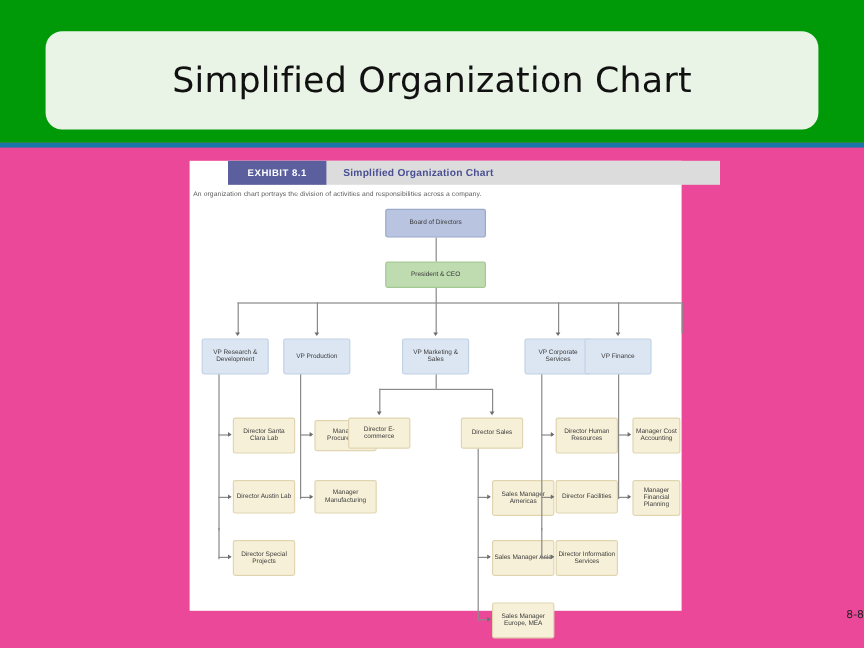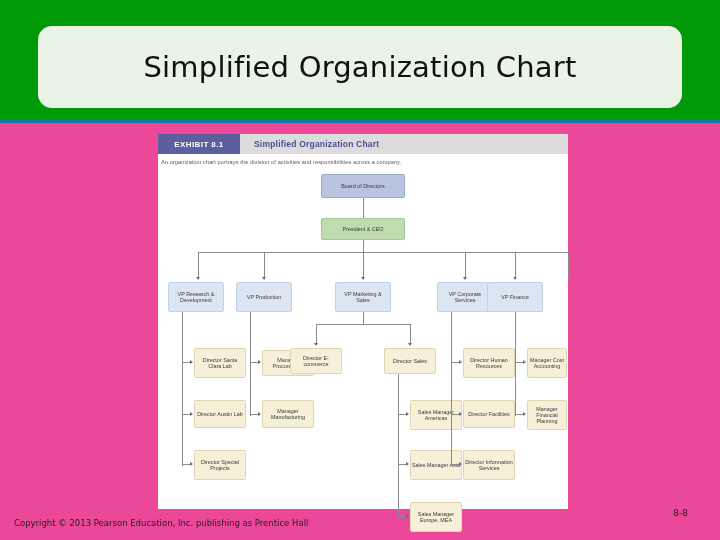--- a/index.html
+++ b/index.html
@@ -29,21 +29,21 @@
   .banner-rule {
     position: absolute; left: 0; top: 119px; width: 720px; height: 4px;
     background: #1b76a8;
   }
 
   
   .exhibit {
     position: absolute; left: 158px; top: 134px; width: 410px; height: 375px;
     background: #ffffff;
   }
-  .ex-header { position: relative; width: 410px; height: 20px; }
+  .ex-header { position: relative; width: 410px; height: 20px; margin-left: 32px; }
   .ex-header-bg {
     position: absolute; left: 0; top: 0; width: 410px; height: 20px;
     background: #dcdcdc;
   }
   .ex-badge {
     position: absolute; left: 0; top: 0; width: 82px; height: 20px;
     background: #5b5f9e; color: #ffffff;
     font-size: 8px; font-weight: bold; letter-spacing: .4px;
     display: flex; align-items: center; justify-content: center;
   }
@@ -83,21 +83,21 @@
     border-left: 3.5px solid #6e6e6e;
   }
 
   
   .footer-copy {
     position: absolute; left: 14px; top: 518px;
     font-size: 8.5px; color: #222222;
     font-family: "DejaVu Sans", sans-serif;
   }
   .footer-num {
-    position: absolute; right: 32px; top: 508px;
+    position: absolute; right: 0; top: 508px;
     font-size: 9px; color: #222222;
     font-family: "DejaVu Sans", sans-serif;
   }
 </style>
 </head>
 <body>
 
 <div class="slide">
 
   <div class="banner">
@@ -212,16 +212,15 @@
       <div class="arrow-r" style="left:365px; top:187.5px;"></div>
       <div class="ln lh" style="left:357px; top:242px; width:10px;"></div>
       <div class="arrow-r" style="left:365px; top:239.5px;"></div>
 
       <div class="node n-unit" style="left:369px; top:176px; width:52px; height:30px; width:40px;">Manager Cost Accounting</div>
       <div class="node n-unit" style="left:369px; top:228px; width:40px; height:30px;">Manager Financial Planning</div>
 
     </div>
   </div>
 
-  <div class="footer-copy">Copyright © 2013 Pearson Education, Inc. publishing as Prentice Hall</div>
   <div class="footer-num">8-8</div>
 
 </div>
 
 </body></html>

